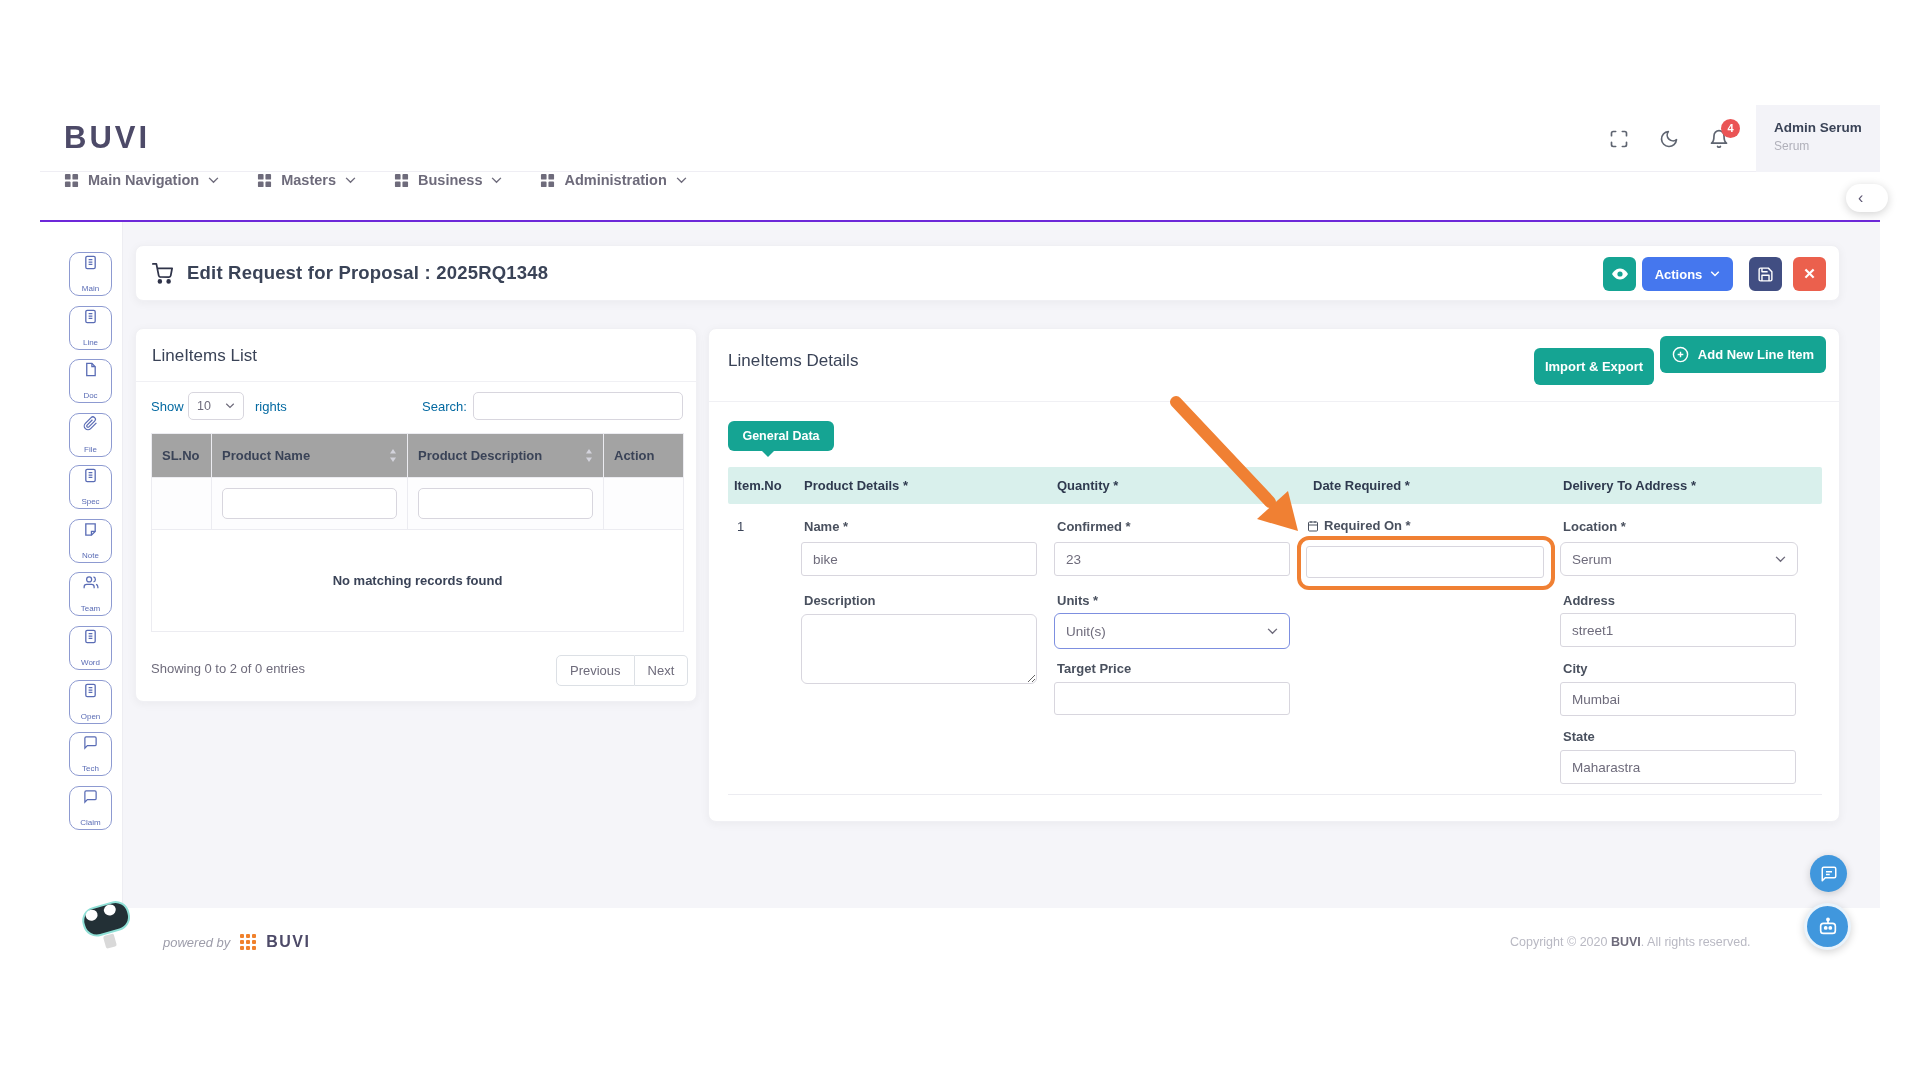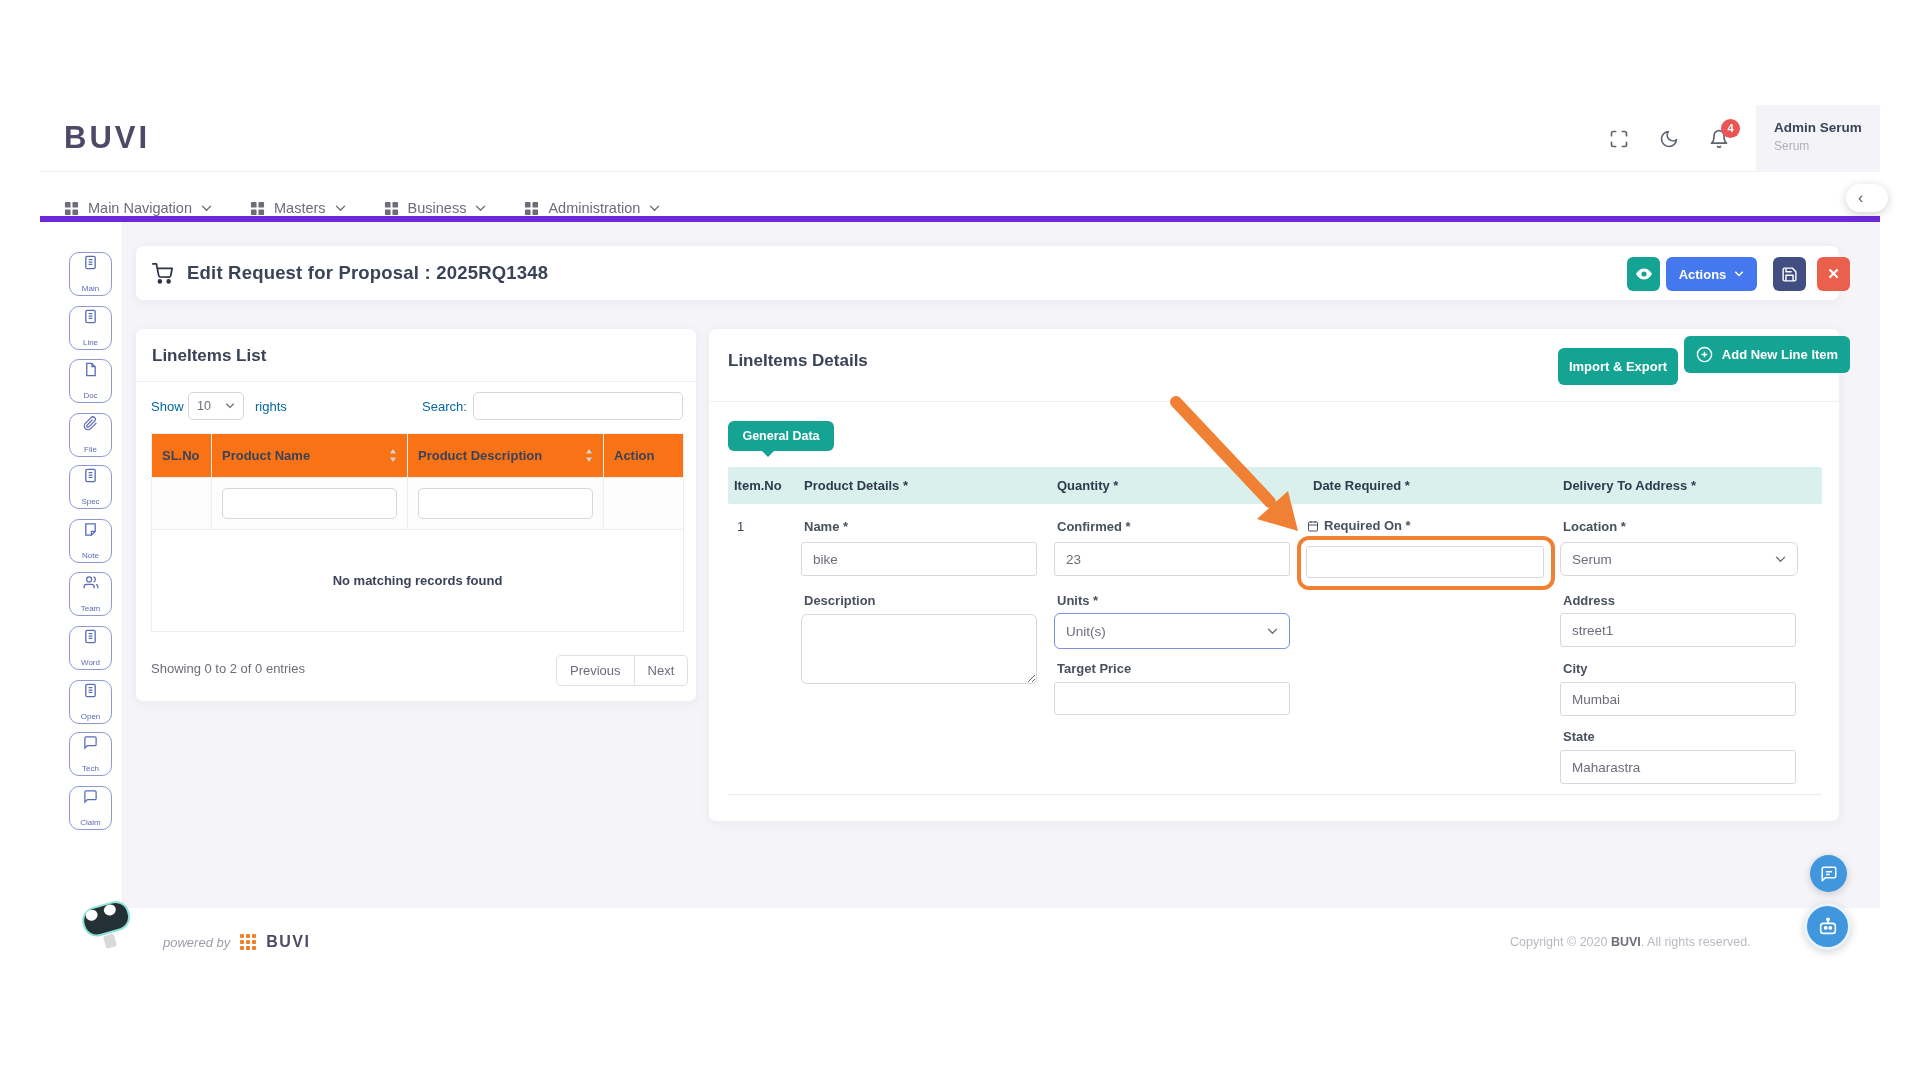--- a/index.html
+++ b/index.html
@@ -10,53 +10,53 @@
   .app-header { position:absolute; left:40px; top:105px; width:1840px; height:67px; background:#fff; border-bottom:1px solid #efeef4; }
   .logo { position:absolute; left:24px; top:15px; font-size:31px; font-weight:800; letter-spacing:3px; color:#4d4a68; }
   .header-icons { position:absolute; left:1568px; top:0; height:67px; display:flex; align-items:center; gap:28px; color:#5e6470; }
   .hicon { width:22px; height:22px; display:flex; align-items:center; justify-content:center; cursor:pointer; position:relative; }
   .badge { position:absolute; top:-9px; right:-10px; min-width:19px; height:19px; border-radius:50%; background:#ea5455; color:#fff; font-size:11px; font-weight:bold; display:flex; align-items:center; justify-content:center; }
   .user-block { position:absolute; left:1716px; top:0; width:124px; height:67px; background:#f3f3f8; padding:15px 0 0 18px; }
   .user-name { font-size:13.5px; font-weight:bold; color:#3a4357; }
   .user-role { font-size:12px; color:#b0b0ba; margin-top:4px; }
 
   
-  .top-nav { position:absolute; left:40px; top:172px; width:1840px; height:50px; background:#fff; border-bottom:6px solid #6d28d9; display:flex; align-items:flex-end; padding-left:24px; gap:38px; }
+  .top-nav { position:absolute; left:40px; top:172px; width:1840px; height:50px; background:#fff; border-bottom:2px solid #6d28d9; display:flex; align-items:flex-start; padding-left:24px; gap:38px;font-weight:bold; }
   .nav-item { display:flex; align-items:center; gap:9px; color:#6e6b7b; font-size:14.5px; cursor:pointer; }
   .nav-item svg { flex:none; }
   .collapse-btn { position:absolute; left:1846px; top:184px; width:42px; height:28px; background:#fff; border-radius:14px; box-shadow:0 2px 10px rgba(0,0,0,.18); display:flex; align-items:center; justify-content:flex-start; padding-left:12px; color:#5e5873; font-size:16px; cursor:pointer; }
 
   
   .content-bg { position:absolute; left:40px; top:222px; width:1840px; height:686px; background:#f5f5f9; }
   .sidebar { position:absolute; left:40px; top:222px; width:83px; height:686px; background:#fff; border-right:1px solid #ededf2; }
   .side-btn { position:absolute; left:29px; width:43px; height:44px; border:1.5px solid #8d9ad1; border-radius:10px; background:#fff; color:#5a6cb5; display:flex; flex-direction:column; align-items:center; justify-content:center; gap:14px; cursor:pointer; }
   .side-btn .lbl { font-size:8px; color:#5a6cb5; }
 
   
   .card { position:absolute; background:#fff; border-radius:8px; border:1px solid #f0f0f4; box-shadow:0 2px 10px rgba(34,41,47,.05); }
   .title-card { left:135px; top:245px; width:1705px; height:56px; display:flex; align-items:center; }
   .page-title { font-size:18.5px; font-weight:bold; color:#3a4357; margin-left:14px; letter-spacing:.2px; }
   .cart-wrap { margin-left:16px; display:flex; align-items:center; }
-  .btn { position:absolute; border-radius:6px; display:flex; align-items:center; justify-content:center; color:#fff; font-size:13px; font-weight:bold; cursor:pointer;margin-left:24px; }
+  .btn { position:absolute; border-radius:6px; display:flex; align-items:center; justify-content:center; color:#fff; font-size:13px; font-weight:bold; cursor:pointer; }
   .btn-eye    { left:1467px; top:11px; width:33px; height:34px; background:#15a493; }
   .btn-actions{ left:1506px; top:11px; width:91px; height:34px; background:#4577ee; gap:8px; }
   .btn-save   { left:1613px; top:11px; width:33px; height:34px; background:#414e82; }
   .btn-close  { left:1657px; top:11px; width:33px; height:34px; background:#eb604d; font-size:15px; }
 
   
   .list-card { left:135px; top:328px; width:562px; height:374px; }
-  .card-title { position:absolute; left:16px; top:17px; font-size:17px; font-weight:bold; color:#3a4357; }
+  .card-title { position:absolute; left:16px; top:17px; font-size:17px; font-weight:normal; color:#3a4357; }
   .card-divider { position:absolute; left:0; right:0; border-top:1px solid #f0f0f4; }
   .ctrl-label { position:absolute; font-size:13px; color:#0369a1; }
   .mini-select { position:absolute; left:52px; top:63px; width:56px; height:28px; border:1px solid #d8d6de; border-radius:5px; background:#fff; display:flex; align-items:center; padding:0 8px; font-size:12.5px; color:#6e6b7b; cursor:pointer; }
   .mini-select svg { position:absolute; right:8px; }
   .search-input { position:absolute; left:337px; top:63px; width:210px; height:28px; border:1px solid #d8d6de; border-radius:5px; font-size:13px; padding:0 9px; color:#6e6b7b; outline:none; }
   .dt { position:absolute; left:15px; top:104px; width:532px; border-collapse:collapse; table-layout:fixed; }
   .dt th, .dt td { border:1px solid #ececf1; font-size:13px; color:#3a4357; }
-  .dt thead th { font-weight:bold; text-align:left; padding:14px 10px; background:#f97316; }
+  .dt thead th { font-weight:bold; text-align:left; padding:14px 10px; background:#a3a3a3; }
   .th-flex { display:flex; align-items:center; justify-content:space-between; }
   .dt .filters th { padding:10px; background:#fdfdfe; }
   .filter-input { width:100%; height:31px; border:1px solid #d8d6de; border-radius:5px; padding:0 8px; font-size:13px; color:#6e6b7b; outline:none; }
   .empty-cell { height:102px; text-align:center; font-weight:bold; font-size:13.5px; color:#3a4357; }
   .summary { position:absolute; left:15px; top:332px; font-size:13px; color:#6e6b7b; }
   .pager { position:absolute; left:420px; top:326px; display:flex; }
   .pg-btn { border:1px solid #dce0e5; background:#fff; color:#6e6b7b; font-size:13px; padding:7px 13px; cursor:pointer; }
   .pg-prev { border-radius:5px 0 0 5px; }
   .pg-next { border-radius:0 5px 5px 0; border-left:none; }
 

